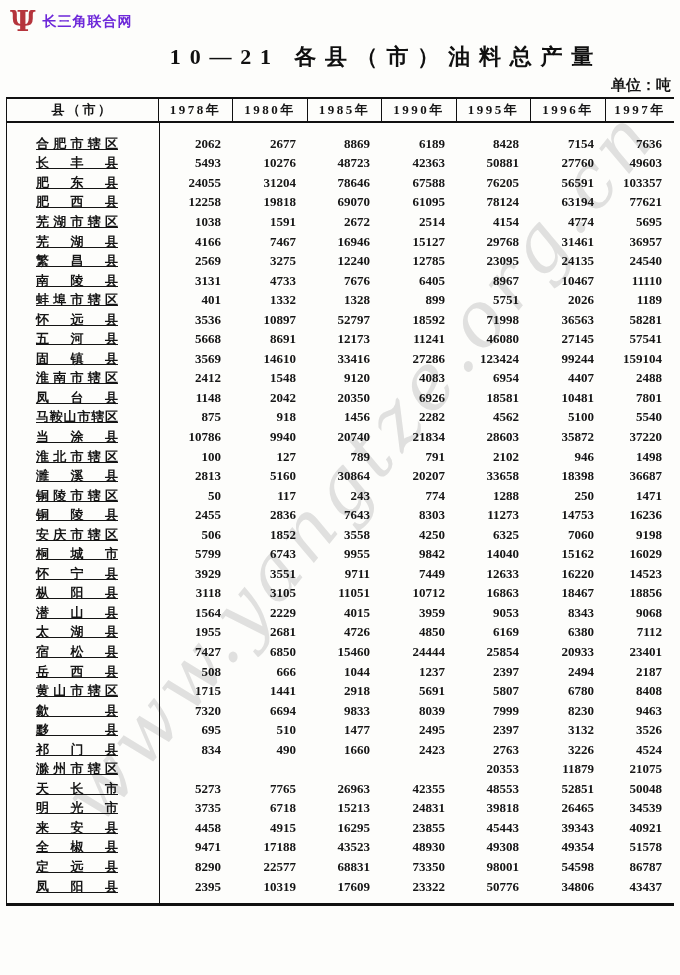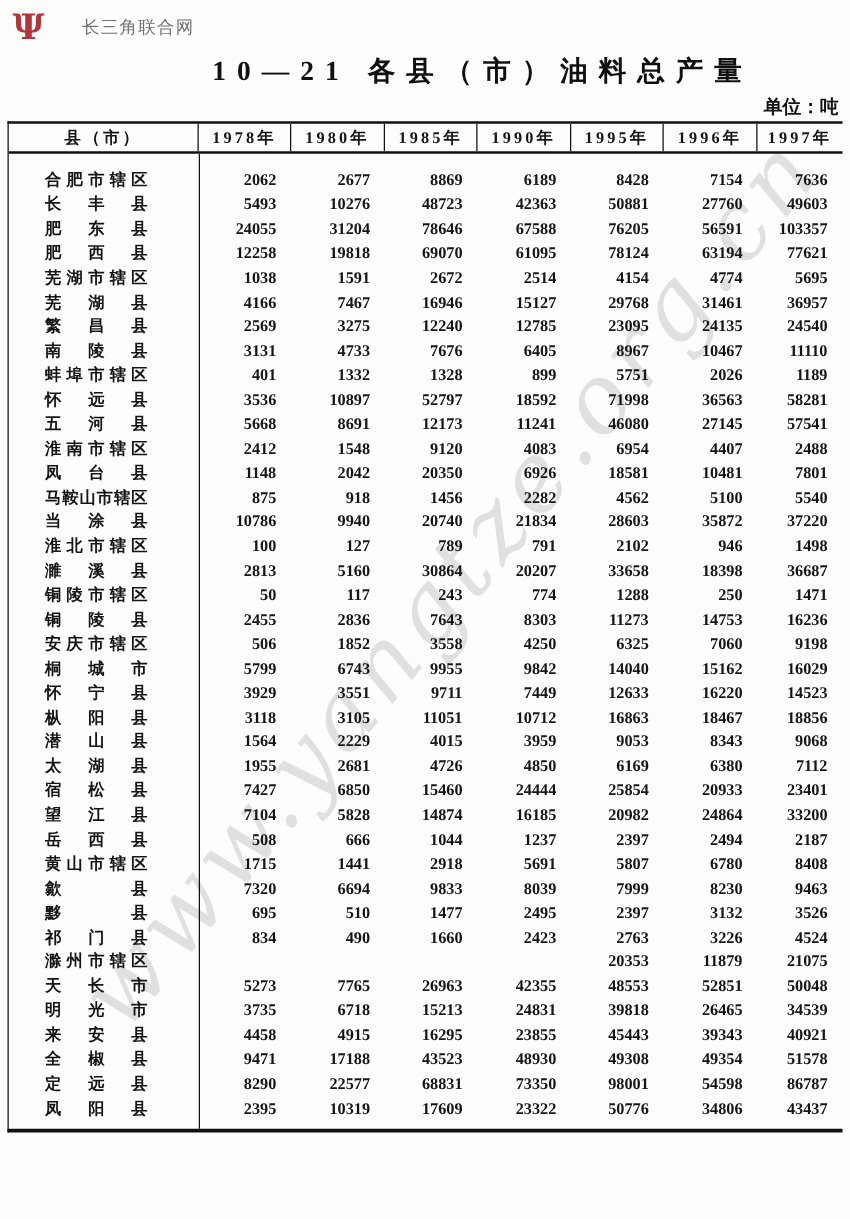--- a/index.html
+++ b/index.html
@@ -11,22 +11,22 @@
     font-family:"Liberation Serif","DejaVu Serif",serif;
     overflow:hidden;
   }
 
   
   .brand { position:absolute; top:8px; left:10px; display:flex; align-items:center; gap:7px; }
   .emblem {
     color:#b5343c; font-size:28px; font-weight:bold; line-height:1;
     font-family:"DejaVu Serif",serif;
   }
-  .brand-text { font-size:14px; font-weight:normal; color:#737373; letter-spacing:1px;
-    font-family:"Liberation Sans","DejaVu Sans",sans-serif;margin-left:23px; }
+  .brand-text { font-size:14px; font-weight:bold; color:#6d28d9; letter-spacing:1px;
+    font-family:"Liberation Sans","DejaVu Sans",sans-serif; }
 
   
   .page-title {
     position:absolute; top:42px; left:0; width:100%;
     text-align:center; font-size:22px; font-weight:bold;
     letter-spacing:0.40em; white-space:nowrap; color:#101010;margin-left:46px;
   }
   .unit { position:absolute; top:76px; right:9px; font-size:15px; font-weight:bold; }
 
   
@@ -60,21 +60,21 @@
     content:""; position:absolute; left:152px; top:0; bottom:0; width:1px; background:#111;
   }
   .tr {
     display:grid; grid-template-columns:152px 74px 75px 74px 75px 74px 75px 1fr;
     height:19.55px; align-items:center;
   }
   .td { font-weight:bold; font-size:13px; }
   .name-cell { padding-left:29px; }
   .name-inner {
     display:inline-block; width:82px; white-space:nowrap;
-    text-align:justify; text-align-last:justify;
+    text-align:justify; text-align-last:justify;text-decoration:underline;
   }
   .num-cell { text-align:right; padding-right:12px; font-variant-numeric:tabular-nums; }
 </style>
 </head>
 <body>
 
 <div class="brand">
   <span class="emblem">Ψ</span>
   <span class="brand-text">长三角联合网</span>
 </div>
@@ -200,20 +200,30 @@
         <div class="td name-cell"><span class="name-inner">五河县</span></div>
         <div class="td num-cell">5668</div>
         <div class="td num-cell">8691</div>
         <div class="td num-cell">12173</div>
         <div class="td num-cell">11241</div>
         <div class="td num-cell">46080</div>
         <div class="td num-cell">27145</div>
         <div class="td num-cell">57541</div>
       </div>
       <div class="tr">
+        <div class="td name-cell"><span class="name-inner">固镇县</span></div>
+        <div class="td num-cell">3569</div>
+        <div class="td num-cell">14610</div>
+        <div class="td num-cell">33416</div>
+        <div class="td num-cell">27286</div>
+        <div class="td num-cell">123424</div>
+        <div class="td num-cell">99244</div>
+        <div class="td num-cell">159104</div>
+      </div>
+      <div class="tr">
         <div class="td name-cell"><span class="name-inner">淮南市辖区</span></div>
         <div class="td num-cell">2412</div>
         <div class="td num-cell">1548</div>
         <div class="td num-cell">9120</div>
         <div class="td num-cell">4083</div>
         <div class="td num-cell">6954</div>
         <div class="td num-cell">4407</div>
         <div class="td num-cell">2488</div>
       </div>
       <div class="tr">
@@ -350,30 +360,20 @@
         <div class="td name-cell"><span class="name-inner">宿松县</span></div>
         <div class="td num-cell">7427</div>
         <div class="td num-cell">6850</div>
         <div class="td num-cell">15460</div>
         <div class="td num-cell">24444</div>
         <div class="td num-cell">25854</div>
         <div class="td num-cell">20933</div>
         <div class="td num-cell">23401</div>
       </div>
       <div class="tr">
-        <div class="td name-cell"><span class="name-inner">望江县</span></div>
-        <div class="td num-cell">7104</div>
-        <div class="td num-cell">5828</div>
-        <div class="td num-cell">14874</div>
-        <div class="td num-cell">16185</div>
-        <div class="td num-cell">20982</div>
-        <div class="td num-cell">24864</div>
-        <div class="td num-cell">33200</div>
-      </div>
-      <div class="tr">
         <div class="td name-cell"><span class="name-inner">岳西县</span></div>
         <div class="td num-cell">508</div>
         <div class="td num-cell">666</div>
         <div class="td num-cell">1044</div>
         <div class="td num-cell">1237</div>
         <div class="td num-cell">2397</div>
         <div class="td num-cell">2494</div>
         <div class="td num-cell">2187</div>
       </div>
       <div class="tr">

